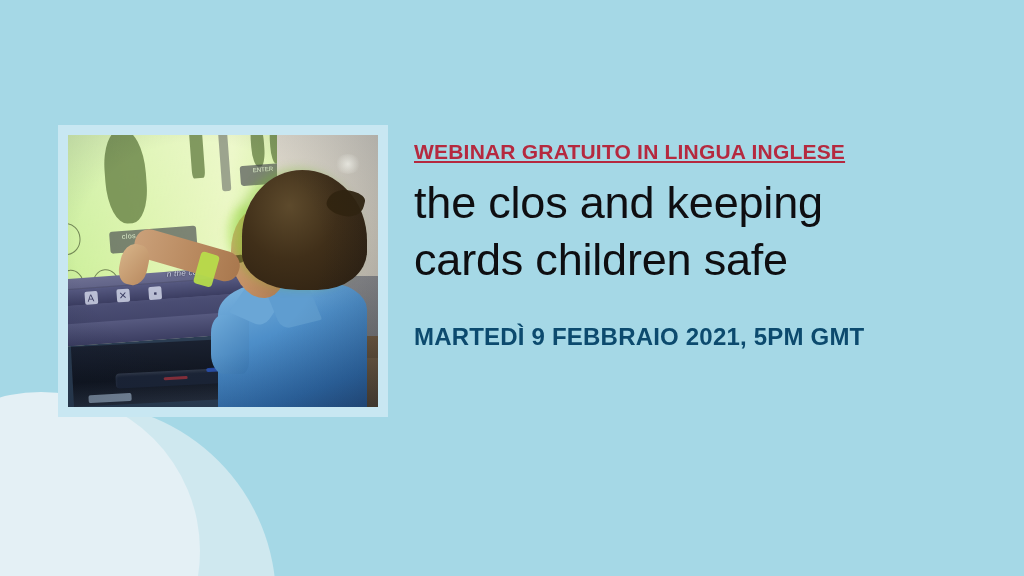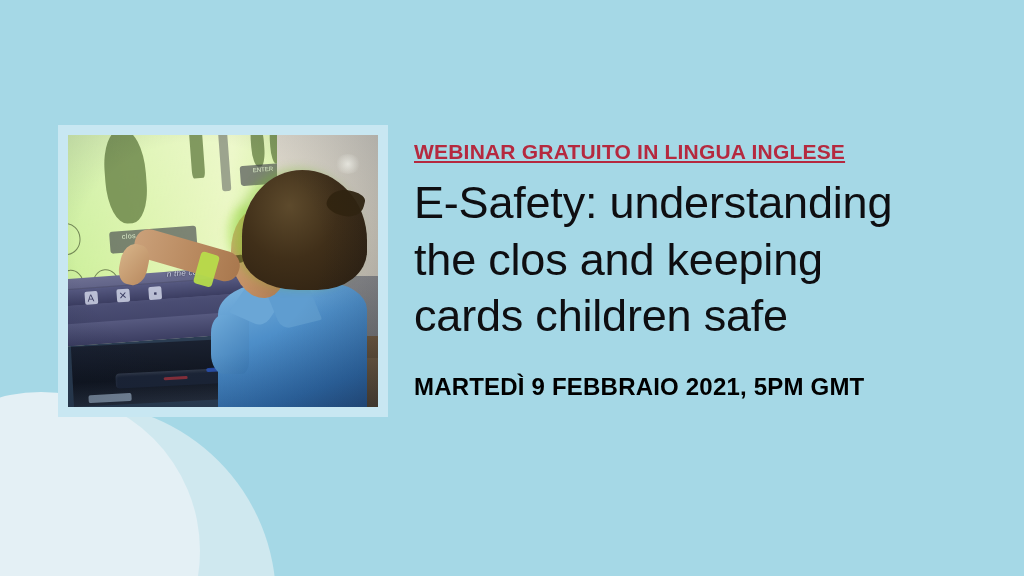--- a/index.html
+++ b/index.html
@@ -301,25 +301,25 @@
   .headline {
     color:#0e0e11;
     font-size:45px;
     font-weight:normal;
     line-height:1.26;
     letter-spacing:-.2px;
     margin-top:12px;
   }
   .headline .hl-line { display:block; white-space:nowrap; }
   .dateline {
-    color:#000000;
+    color:#0c4a6e;
     font-size:24px;
     font-weight:bold;
     letter-spacing:.2px;
-    margin-top:28px;
+    margin-top:35px;
     white-space:nowrap;
   }
 </style>
 </head>
 <body>
 
 <div class="deco-layer">
   <div class="circle-outer"></div>
   <div class="circle-inner"></div>
 </div>
@@ -393,19 +393,18 @@
     </div>
 
     <div class="photo-shade"></div>
   </div>
 </div>
 
 <div class="copy">
   <div class="eyebrow">WEBINAR GRATUITO IN LINGUA INGLESE</div>
 
   <div class="headline">
-    <span class="hl-line">E-Safety: understanding</span>
     <span class="hl-line">the clos and keeping</span>
     <span class="hl-line">cards children safe</span>
   </div>
 
   <div class="dateline">MARTEDÌ 9 FEBBRAIO 2021, 5PM GMT</div>
 </div>
 
 </body></html>

